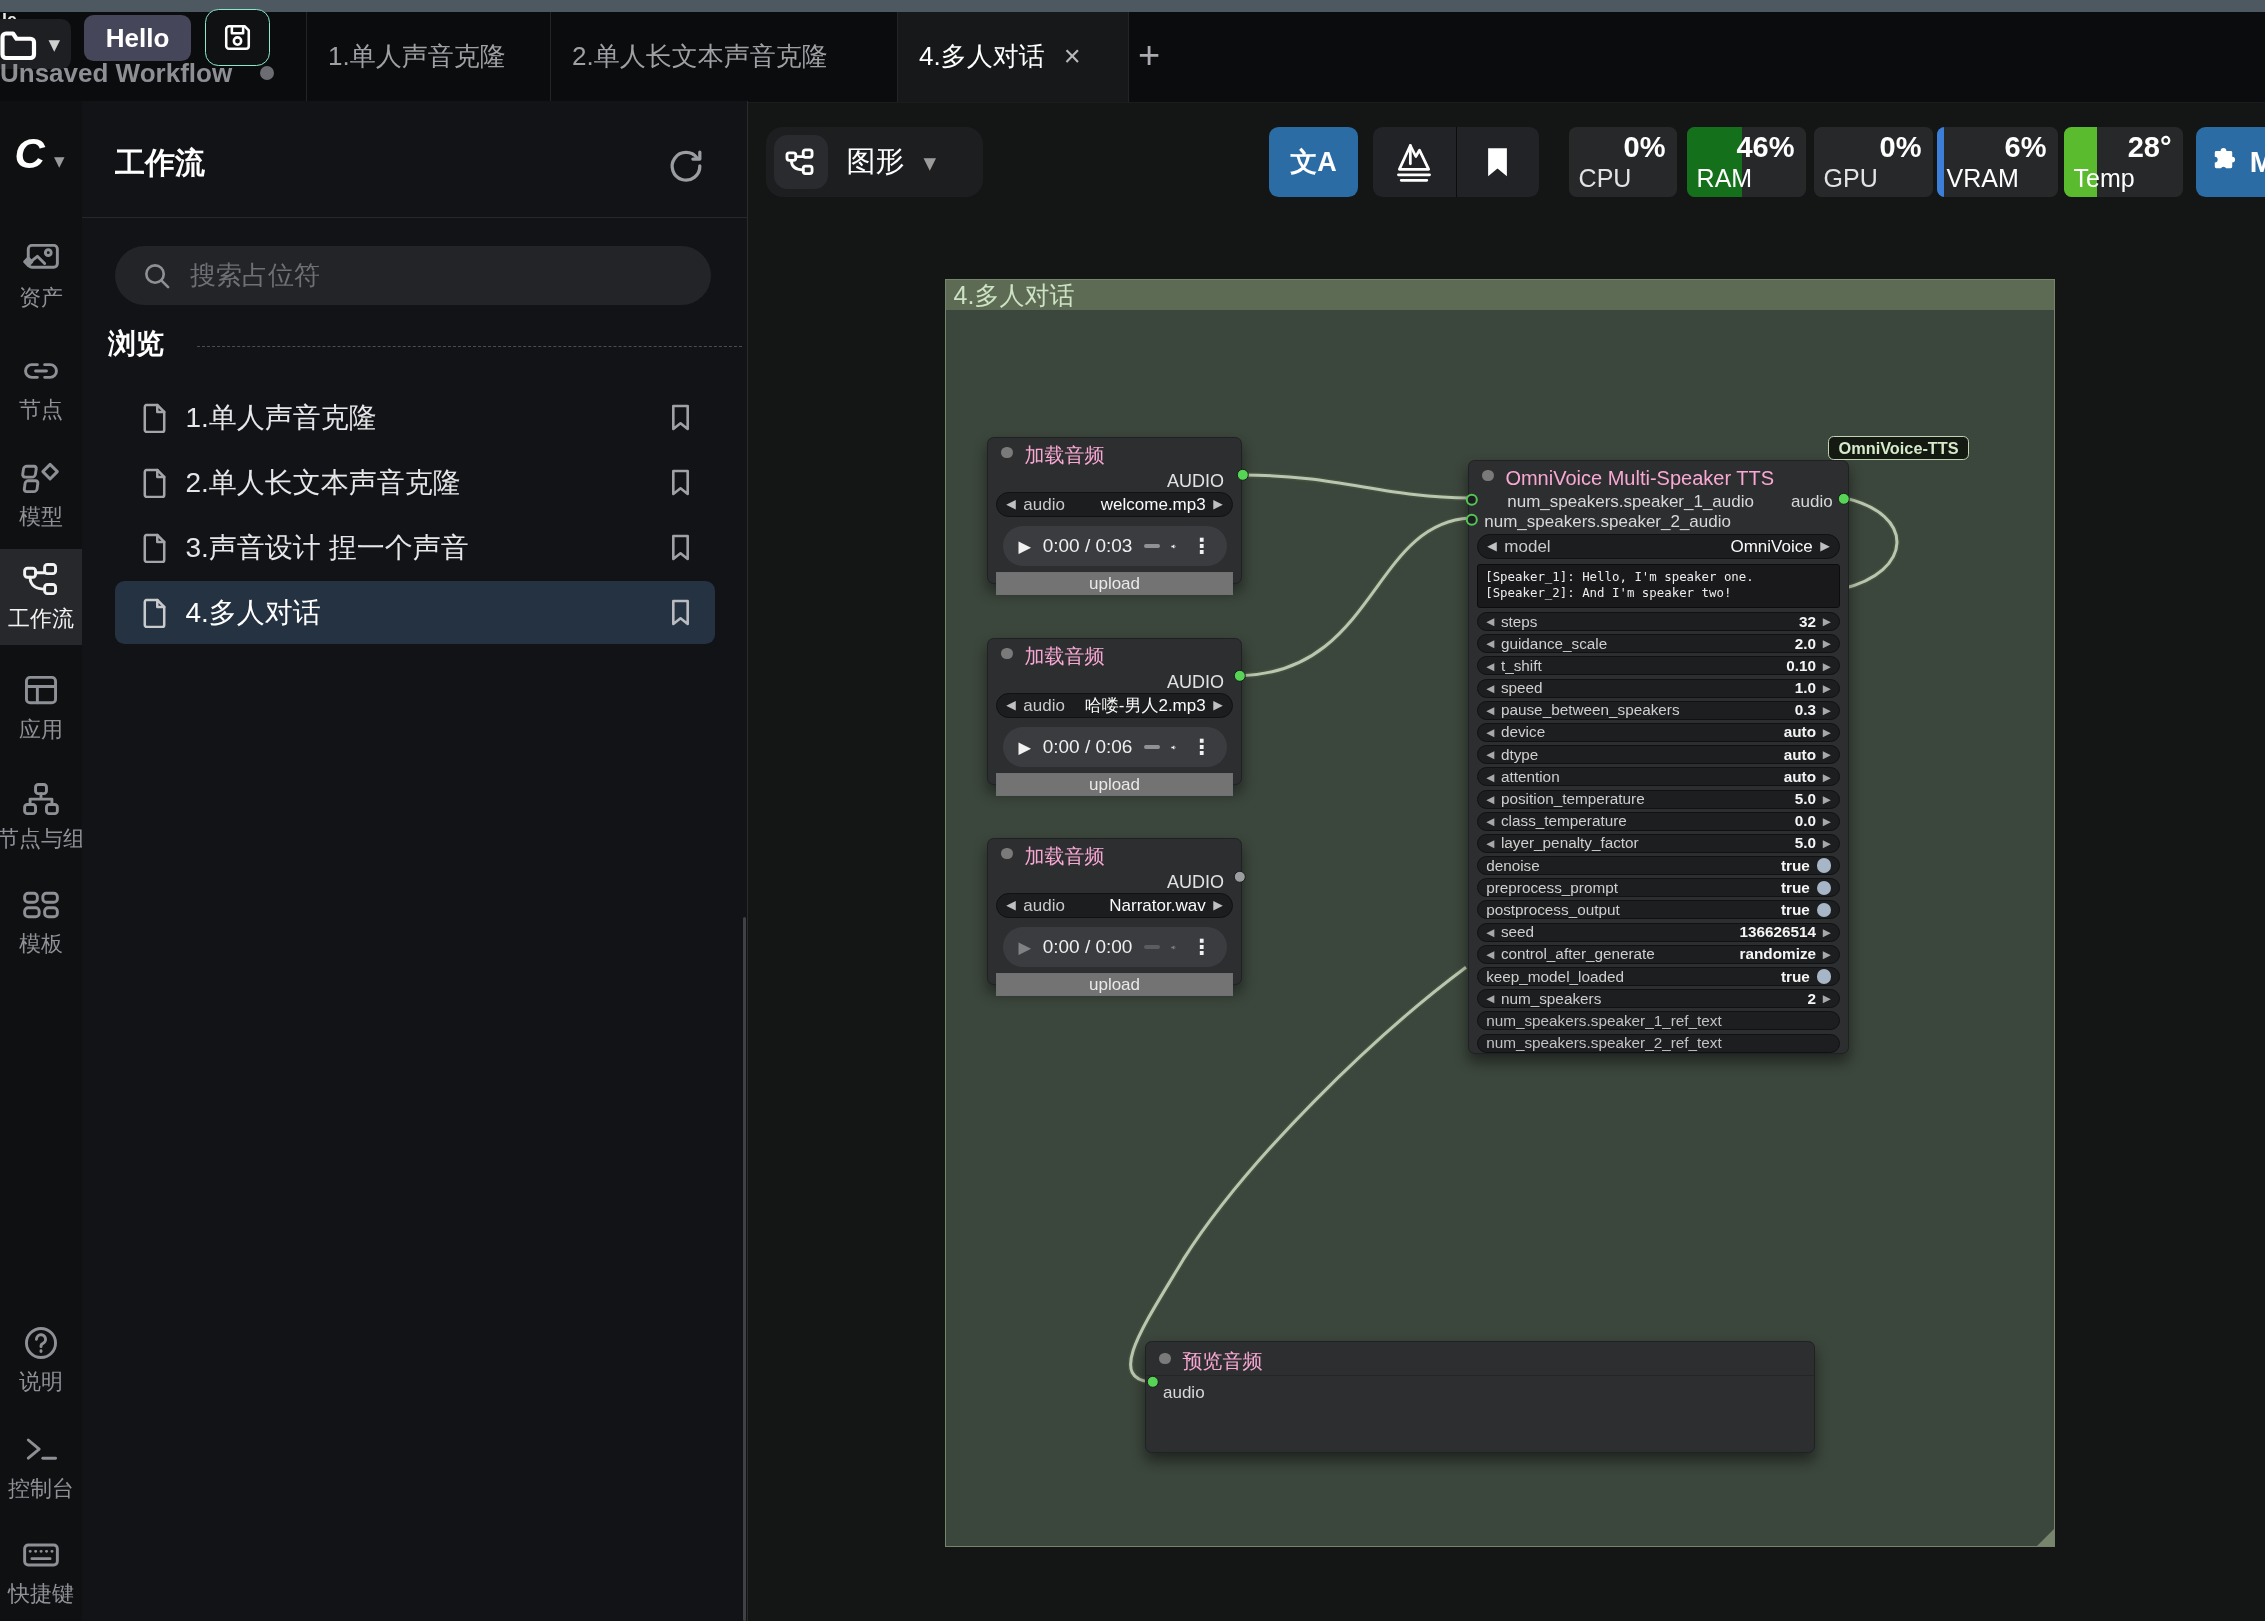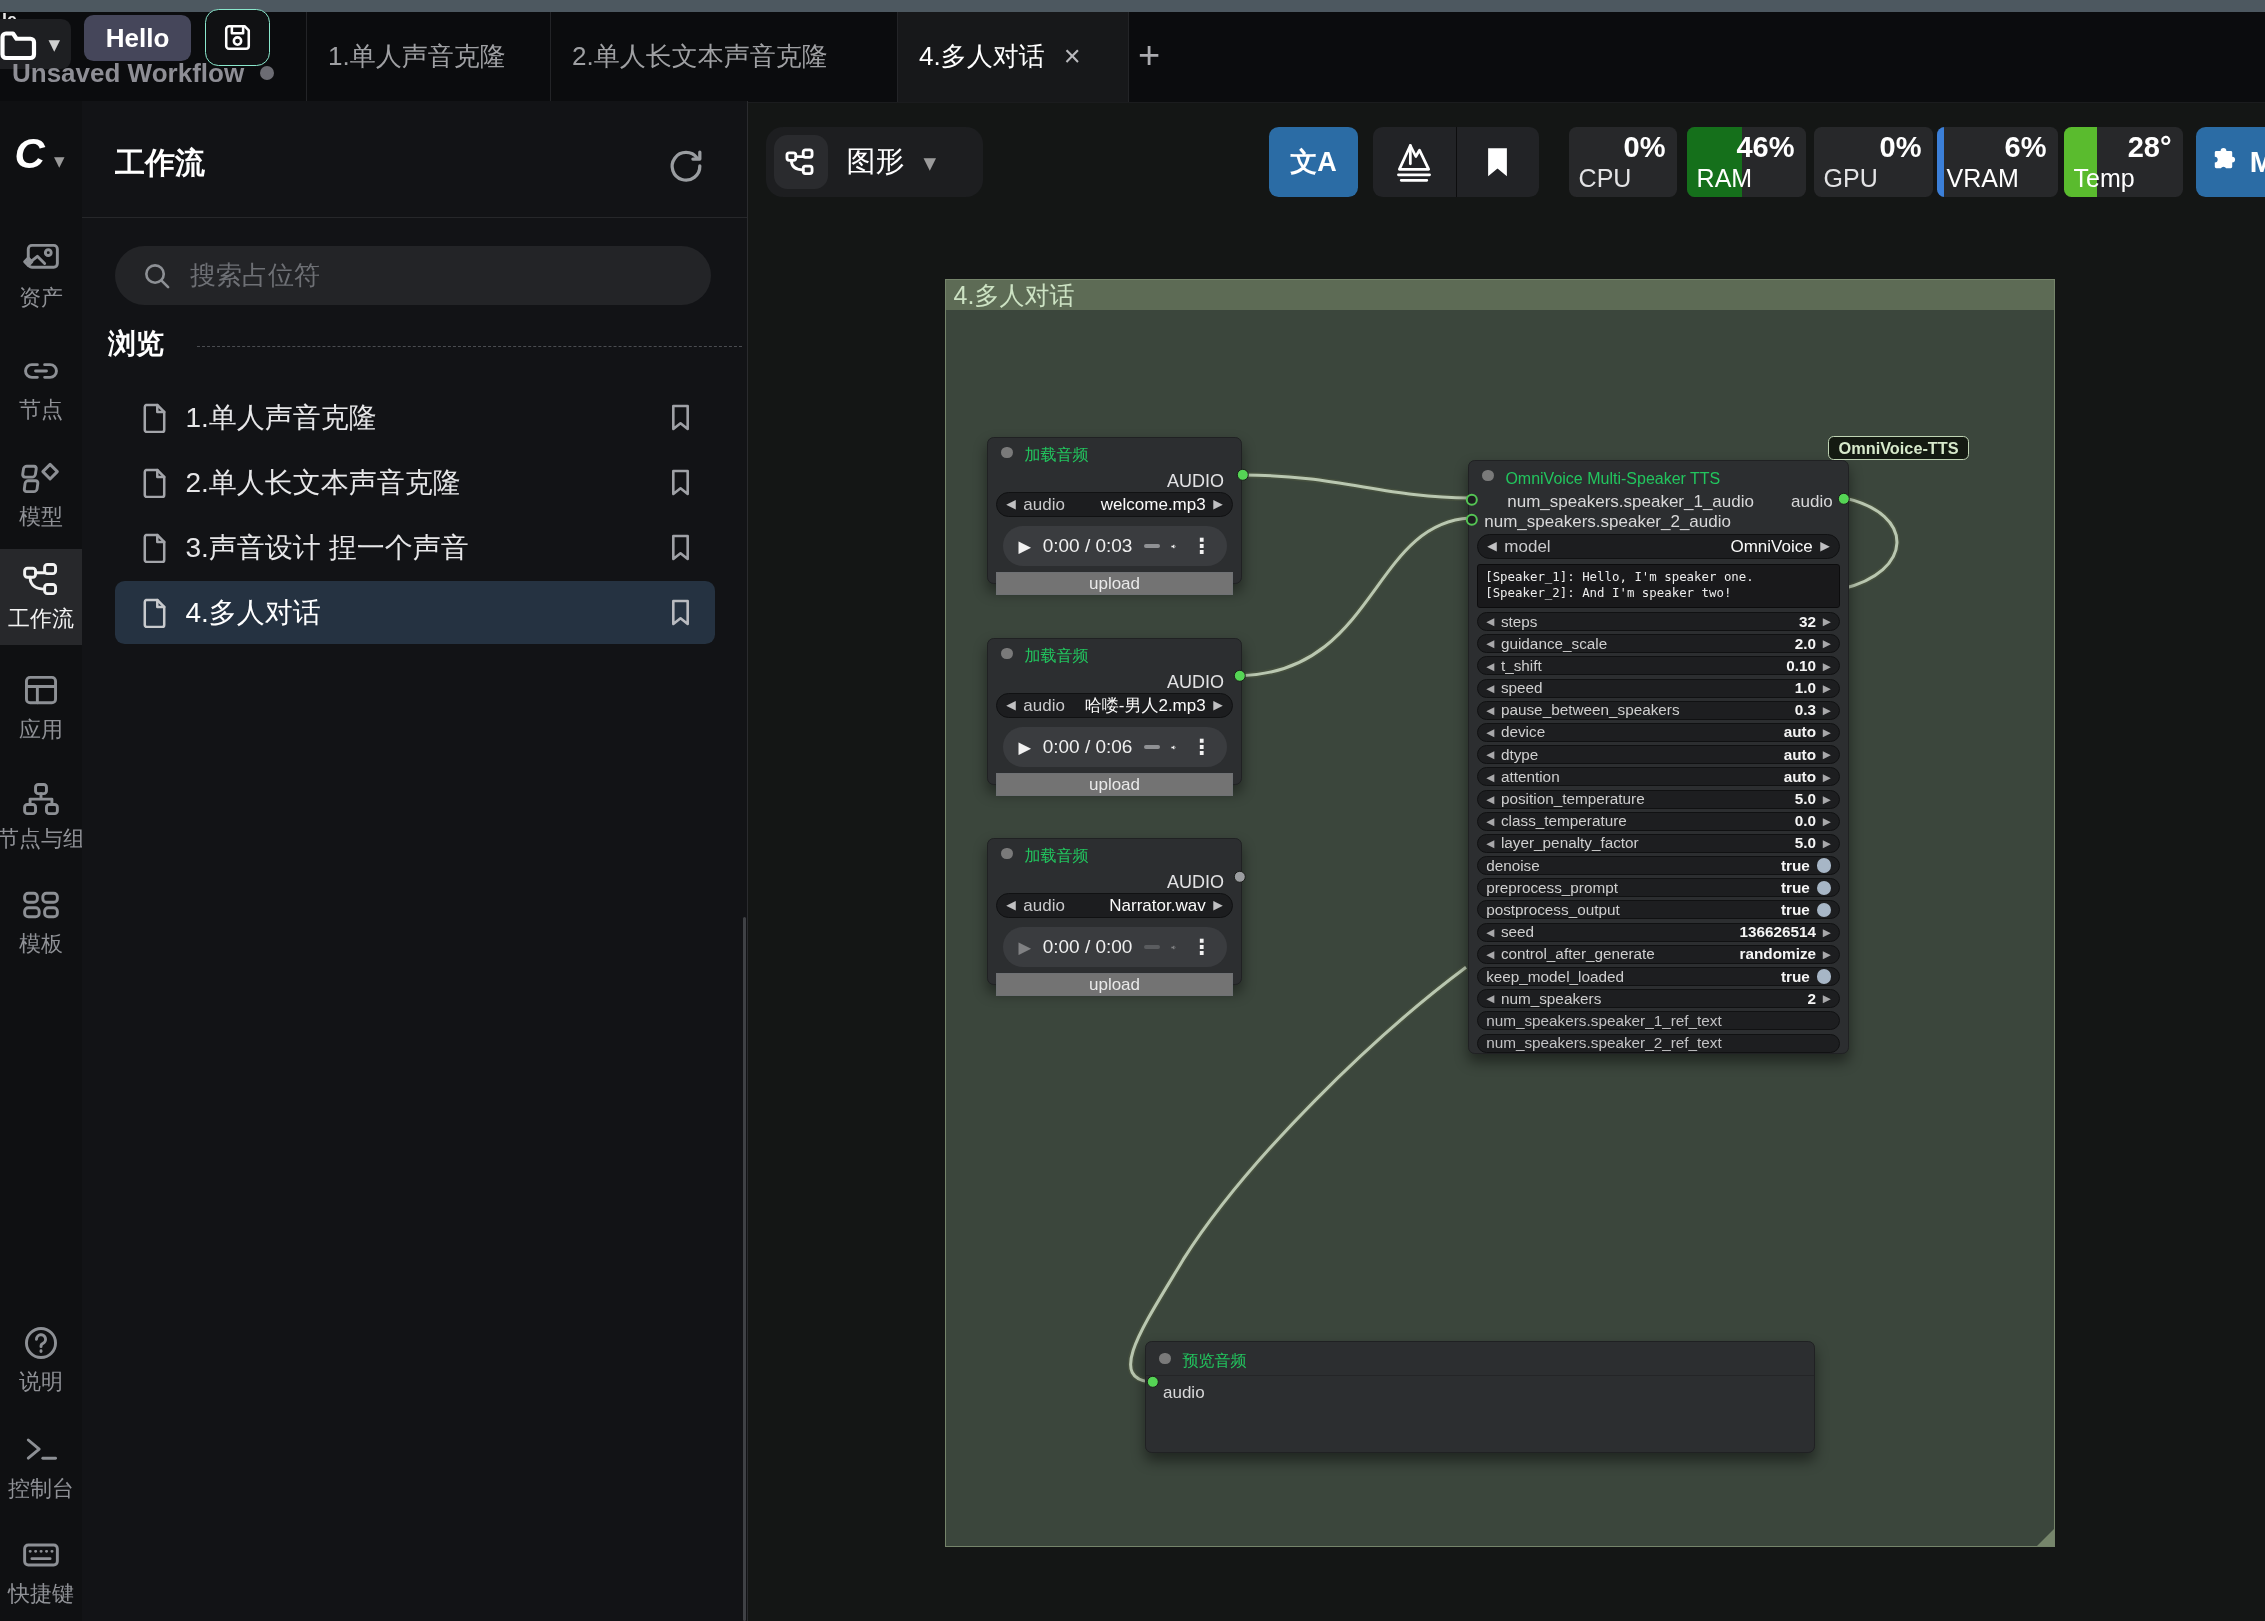--- a/index.html
+++ b/index.html
@@ -11,21 +11,21 @@
   }
   .abs{position:absolute;}
 
   
   #topstrip{left:0;top:0;width:2265px;height:11.5px;background:#4d5860;}
   #topbar{left:0;top:11.5px;width:2265px;height:90px;background:#0b0c0e;border-bottom:1px solid #1b1c1e;}
   #corner-text{left:1.9px;top:-1.9px;color:#e8e8e8;font-weight:bold;font-size:18px;}
   #folder-btn{left:-11.5px;top:7.6px;width:82px;height:50px;background:#1e1f22;border-radius:9.6px;display:flex;align-items:center;justify-content:center;gap:7.6px;}
   #models-btn{left:84px;top:3.8px;width:107px;height:46px;background:#45465a;border-radius:9.6px;color:#ffffff;font-weight:bold;font-size:26px;display:flex;align-items:center;justify-content:center;}
   #save-btn{left:205px;top:-2.9px;width:63px;height:55px;background:#101113;border:1.9px solid #8ae8cd;border-radius:13.4px;display:flex;align-items:center;justify-content:center;}
-  #unsaved{left:12px;top:46px;color:#8e8e95;font-size:26px;font-weight:bold;white-space:nowrap;}
+  #unsaved{left:0px;top:46px;color:#8e8e95;font-size:26px;font-weight:bold;white-space:nowrap;}
   #unsaved-dot{left:260px;top:54px;width:14.3px;height:14.3px;border-radius:50%;background:#6c6c73;}
   .tab{top:0px;height:90px;display:flex;align-items:center;padding-left:21px;gap:15.3px;border-left:1px solid #232427;color:#9fa0a3;font-size:26px;white-space:nowrap;}
   .tab.active{background:#17181a;color:#ffffff;border-right:1px solid #232427;}
   .tab .close{color:#b9b9bd;font-size:29px;margin-left:3.8px;}
   #new-tab{left:1126px;top:21px;width:46px;height:46px;color:#ababaf;font-size:38px;font-weight:300;display:flex;align-items:center;justify-content:center;}
 
   
   #rail{left:0;top:101px;width:82px;height:1520px;background:#0f1012;}
   #logo{left:5.7px;top:32.5px;width:48px;height:40px;color:#fff;font-weight:bold;font-style:italic;font-size:42px;display:flex;align-items:center;justify-content:center;}
   #logo-chevron{left:54px;top:48px;color:#9a9a9a;font-size:21px;}
@@ -74,21 +74,21 @@
   #group-title{color:#cde3c4;font-size:25px;padding-left:7.6px;white-space:nowrap;}
   #group-resize{position:absolute;right:0;bottom:0;width:0;height:0;border-left:17px solid transparent;border-bottom:17px solid #76856b;}
 
   
   #wires{left:0;top:0;width:2265px;height:1621px;pointer-events:none;}
 
   
   .node{background:#2c2e30;border:1px solid #202123;border-radius:6.7px;box-shadow:0 7.6px 13.4px rgba(0,0,0,.45);box-sizing:border-box;}
   .node-header{display:flex;align-items:center;gap:11.5px;padding:0 13.4px;height:29px;}
   .hdot{width:11.5px;height:11.5px;border-radius:50%;background:#7a7a7a;flex:none;}
-  .node-title{color:#22c55e;font-size:16px;white-space:nowrap;margin-top:6px;}
+  .node-title{color:#f9a8d4;font-size:20px;white-space:nowrap;margin-top:6px;}
 
   .load-node{width:255px;height:147px;}
   .audio-out-label{position:absolute;right:17px;top:32.5px;color:#e3e3e5;font-size:18px;}
   .combo{position:absolute;left:7.6px;right:7.6px;height:25px;background:#1c1d1f;border:1px solid #101112;border-radius:13.4px;display:flex;align-items:center;padding:0 9.6px;box-sizing:border-box;gap:7.6px;}
   .combo .carr{color:#c0c0c2;font-size:12.4px;line-height:1;}
   .combo .clabel{color:#c9c9cb;font-size:17px;}
   .combo .cspace{flex:1;}
   .combo .cvalue{color:#fafafa;font-size:17px;white-space:nowrap;}
   .load-combo{top:54px;}
   .player{position:absolute;left:15.3px;top:88px;width:224px;height:40px;background:#3a3c3f;border-radius:20px;display:flex;align-items:center;padding:0 15.3px;box-sizing:border-box;gap:11.5px;}

